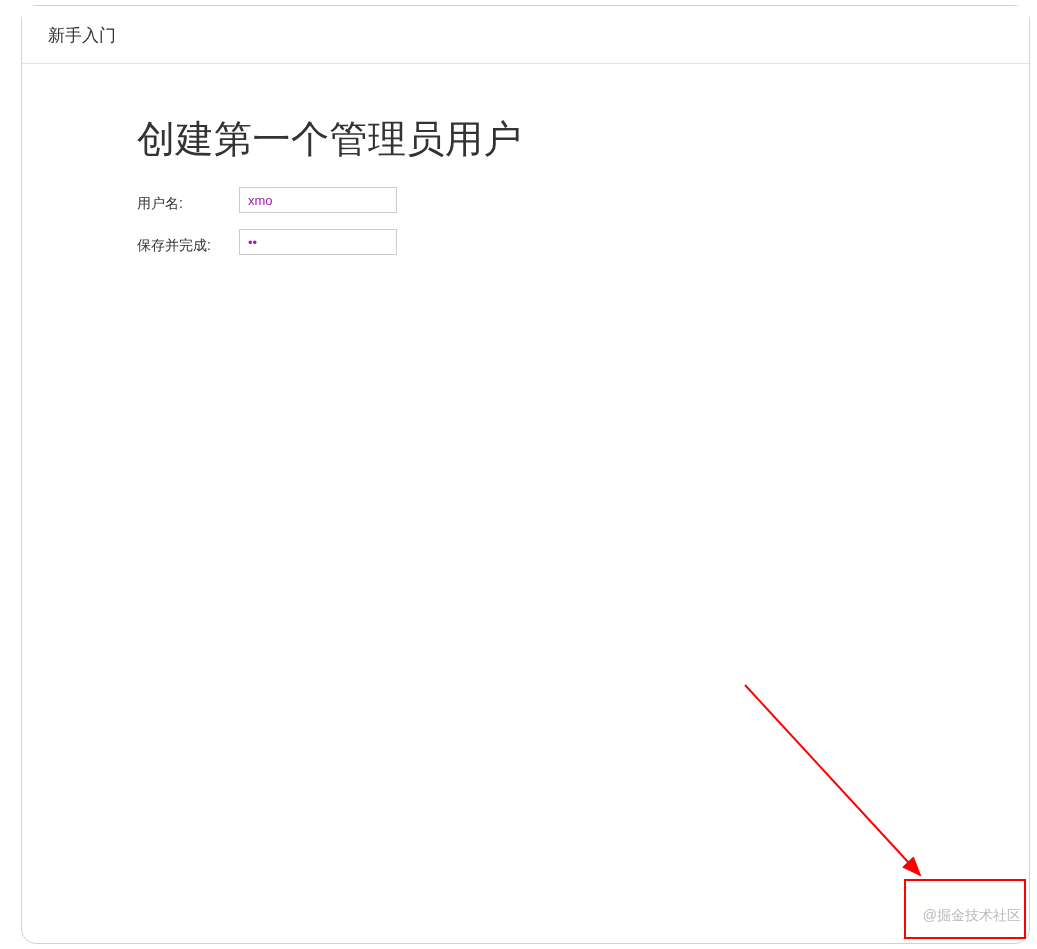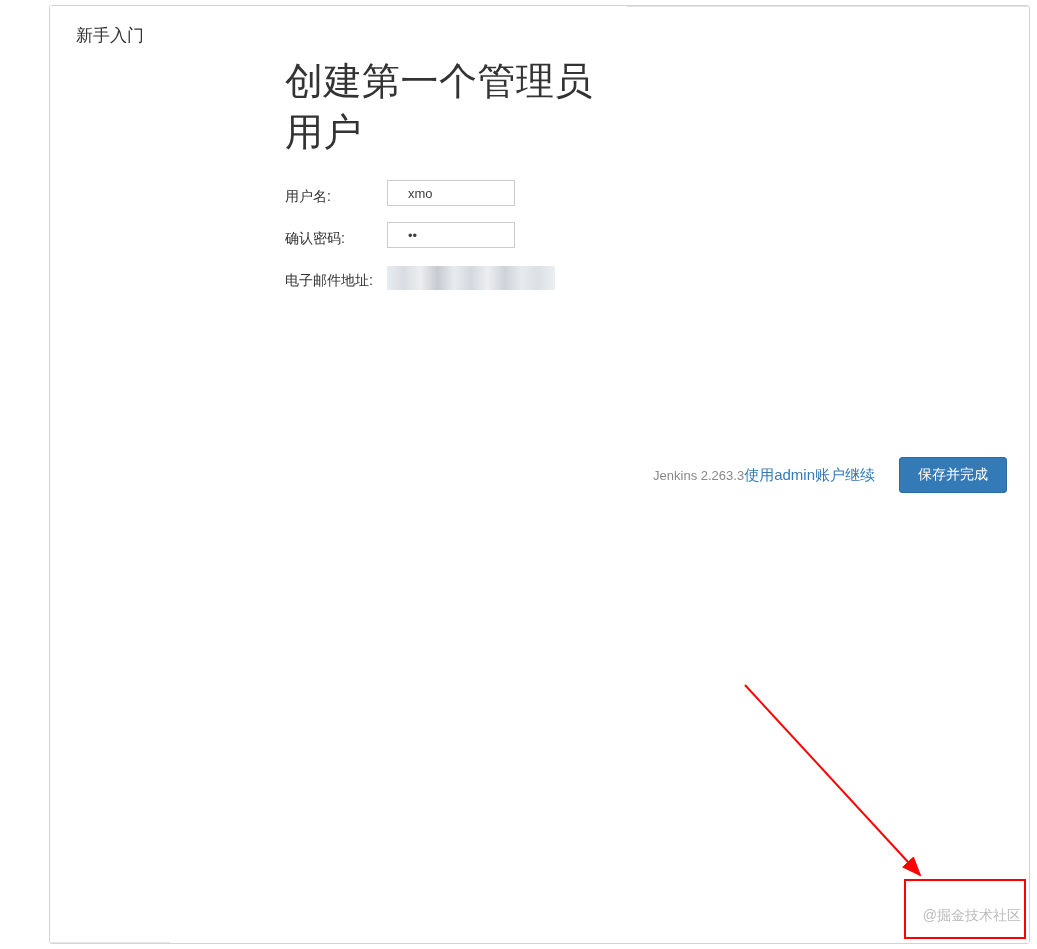--- a/index.html
+++ b/index.html
@@ -17,24 +17,23 @@
       overflow: hidden;
     }
 
     .outer-border {
       position: absolute;
       top: 5px;
       left: 21px;
       right: 7px;
       bottom: 5px;
       border: 1px solid #d3d3d3;
-      border-radius: 3px;
-      display: flex;
-      flex-direction: row;
-      margin-left: 28px;
+      border-radius: 15px;
+      display: flex;
+      flex-direction: column;
     }
 
     .header-bar {
       padding: 18px 26px 16px 26px;
       border-bottom: 1px solid #e5e5e5;
       background: #fff;
     }
 
     .header-title {
       font-size: 17px;
@@ -65,26 +64,26 @@
     }
 
     .form-label {
       width: 102px;
       font-size: 14px;
       color: #333;
       flex-shrink: 0;
     }
 
     .form-input {
-      width: 128px;
+      width: 158px;
       height: 26px;
       border: 1px solid #ccc;
-      padding: 3px 20px;
+      padding: 3px 8px;
       font-size: 13px;
-      color: #404040;
+      color: #a21caf;
       background: #fff;
       outline: none;
     }
 
     .blurred-box {
       width: 168px;
       height: 24px;
       background: linear-gradient(90deg,
         #e8ebef 0%, #d9dde3 10%, #ecedef 20%, #c7cad0 30%,
         #e8ebef 40%, #d4d8de 50%, #eceef0 60%, #cfd3d9 70%,
@@ -176,38 +175,27 @@
   <div class="content-area">
     <h1 class="page-heading">创建第一个管理员用户</h1>
 
     <div class="form-row">
       <div class="form-label">用户名:</div>
       <input type="text" class="form-input" value="xmo" style="">
     </div>
 
 
     <div class="form-row">
-      <div class="form-label">确认密码:</div>
+      <div class="form-label">保存并完成:</div>
       <input type="password" class="form-input" value="••" style="">
     </div>
 
 
-    <div class="form-row">
-      <div class="form-label">电子邮件地址:</div>
-      <span class="blurred-box"></span>
-    </div>
   </div>
 
-  <div class="footer-bar">
-    <div class="version-label">Jenkins 2.263.3</div>
-    <div class="footer-actions">
-      <a class="link-continue">使用admin账户继续</a>
-      <button class="btn-primary">保存并完成</button>
-    </div>
-  </div>
 
   <div class="highlight-box"></div>
 
 </div>
 
 <svg class="arrow-svg">
   <defs>
     <marker id="arrowhead" markerWidth="10" markerHeight="8" refX="9" refY="4" orient="auto" markerUnits="strokeWidth">
       <polygon points="0 0, 10 4, 0 8" fill="#ff0000"></polygon>
     </marker>

